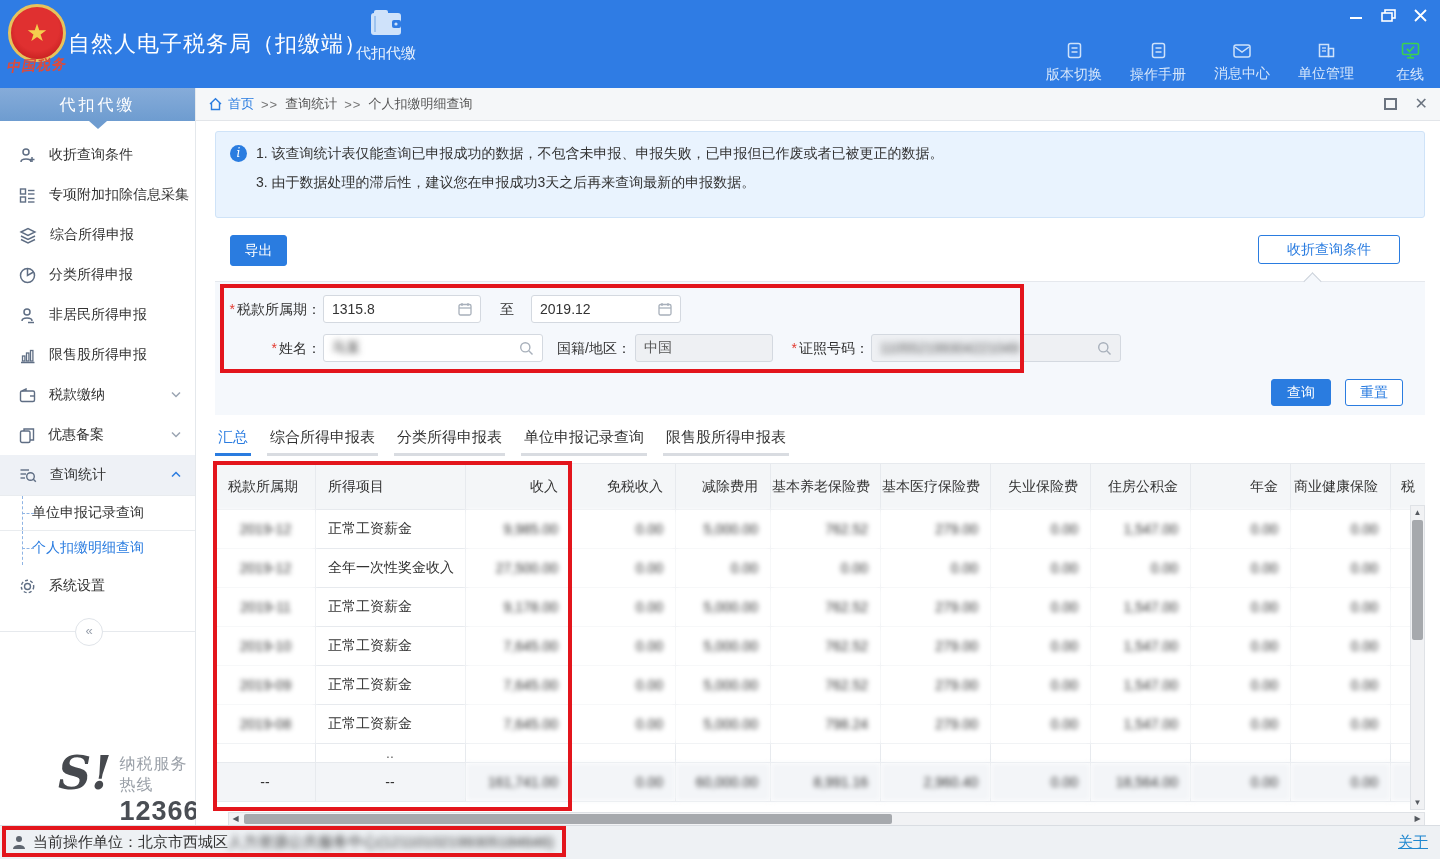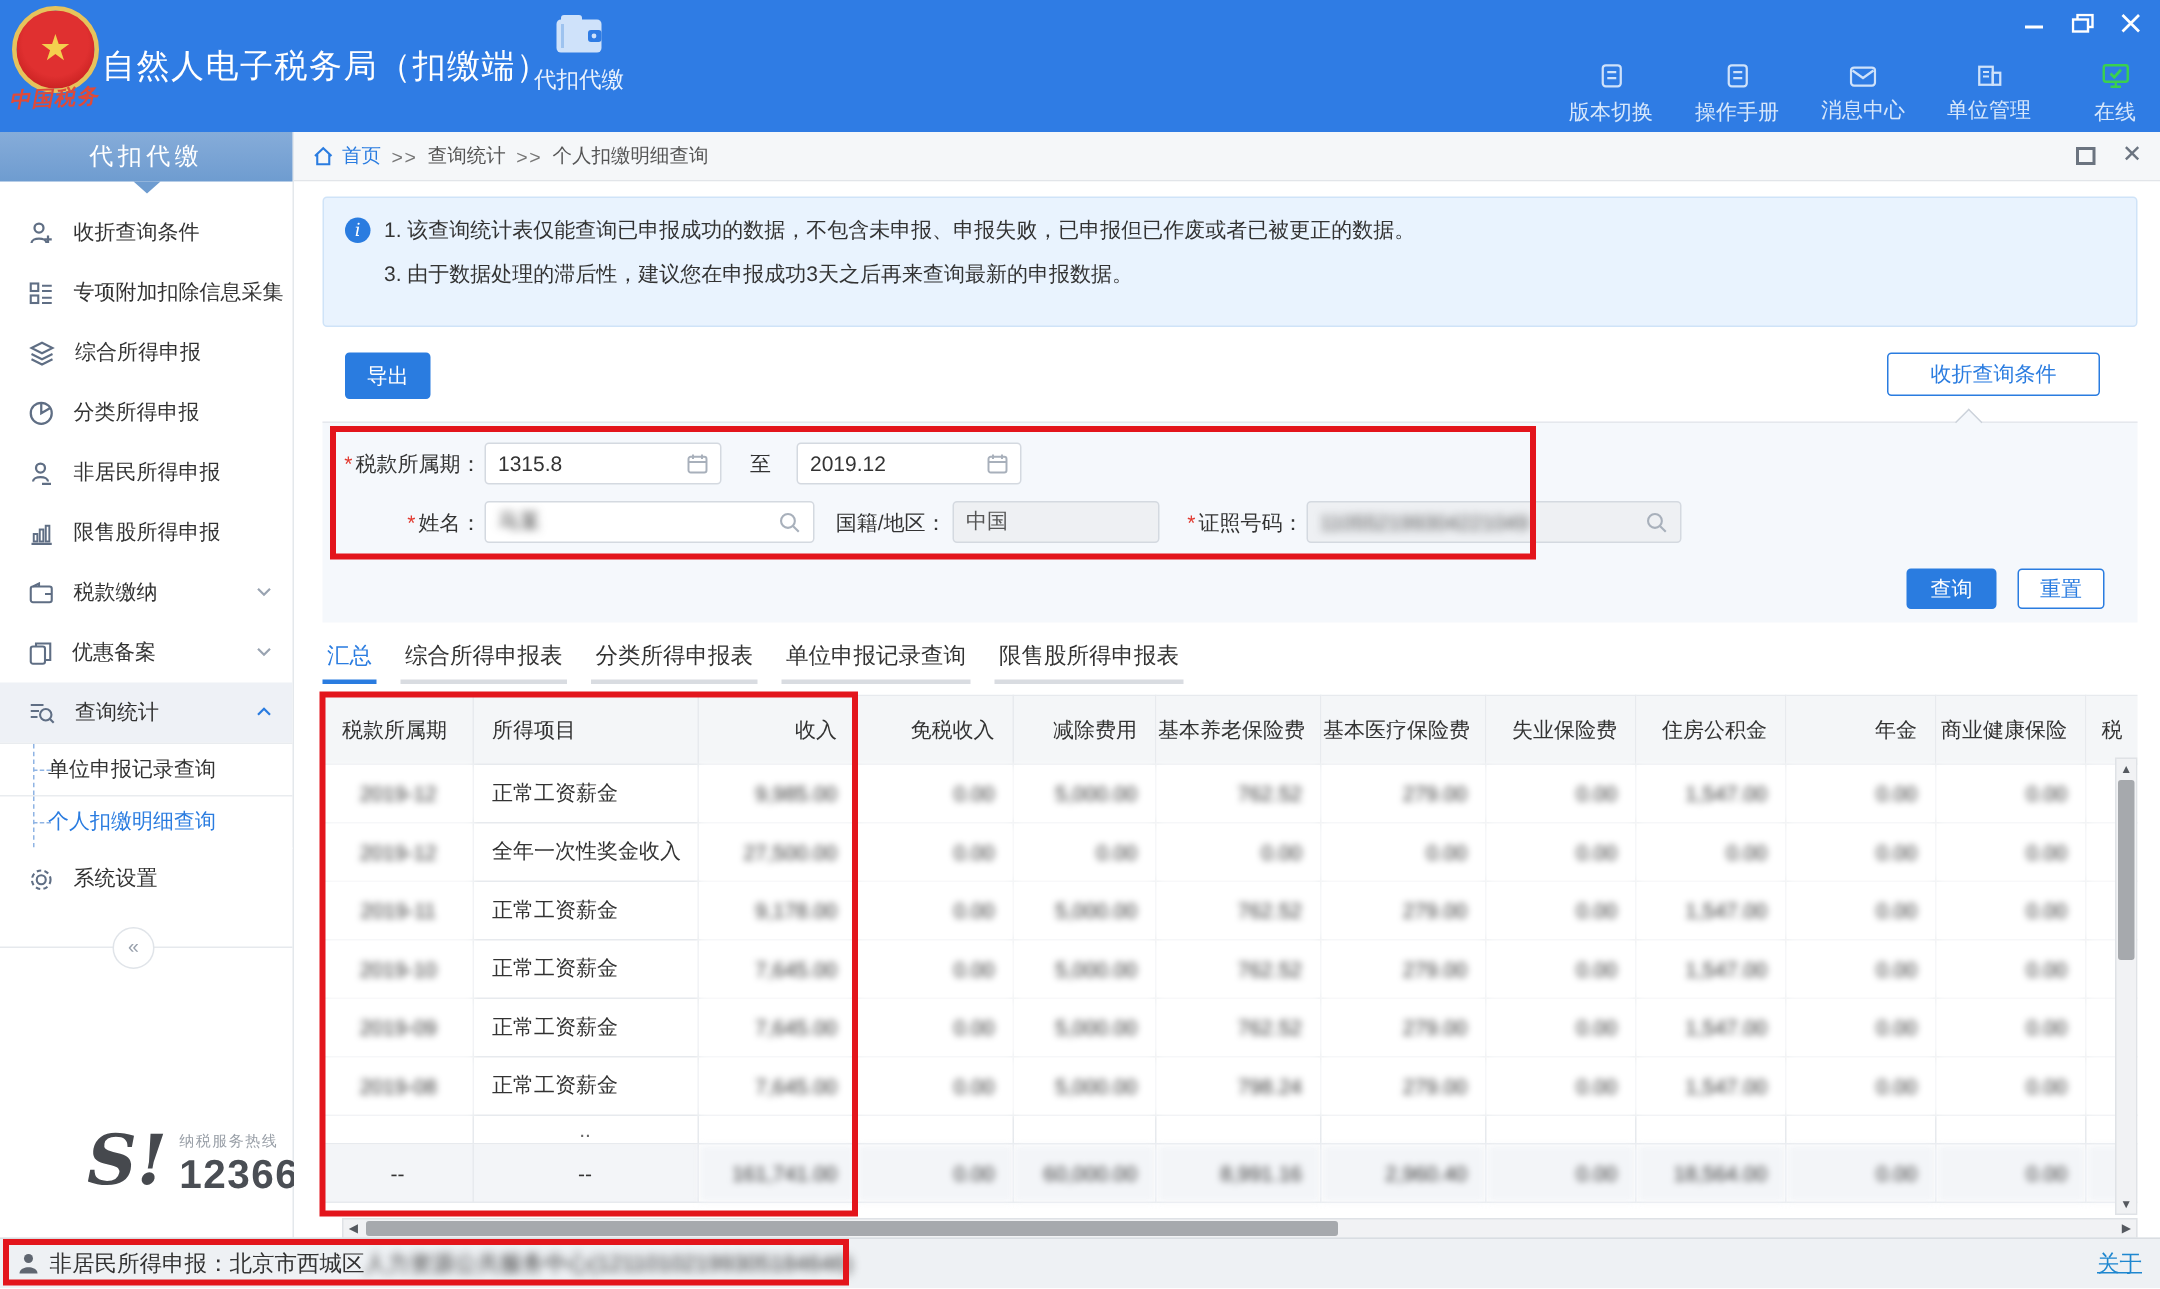--- a/index.html
+++ b/index.html
@@ -40,21 +40,21 @@
   .submenu-item .guide-v{position:absolute;left:22px;top:0;bottom:0;border-left:1px dashed #8fb4e4;}
   .submenu-item .guide-h{position:absolute;left:22px;top:17px;width:12px;border-top:1px dashed #8fb4e4;}
   .submenu-item.current{color:#2a7ce0;}
   .collapse-row{position:relative;margin-top:12px;height:26px;}
   .collapse-row::before{content:"";position:absolute;left:0;right:0;top:13px;border-top:1px solid #e6e9ed;}
   .collapse-btn{position:absolute;left:75px;top:0;width:26px;height:26px;border:1px solid #e0e4e9;border-radius:50%;background:#fff;
     color:#99a1ad;font-size:13px;text-align:center;line-height:24px;cursor:pointer;}
   .hotline{position:absolute;left:58px;top:662px;display:flex;align-items:flex-start;gap:8px;}
   .hotline .s-glyph{font-family:"DejaVu Serif",serif;font-style:italic;font-weight:bold;font-size:46px;color:#46494e;line-height:1;}
   .hotline .col{padding-top:4px;}
-  .hotline .h-label{font-size:10px;color:#9aa0a8;letter-spacing:1px;}
+  .hotline .h-label{font-size:16px;color:#9aa0a8;letter-spacing:1px;}
   .hotline .h-num{font-size:27px;font-weight:bold;color:#4a4e54;letter-spacing:1px;}
 
   
   .crumbbar{position:absolute;left:196px;top:88px;width:1244px;height:33px;background:#f5f7f9;border-bottom:1px solid #e2e5e9;
     box-sizing:border-box;display:flex;align-items:center;padding:0 12px;font-size:13px;color:#555;}
   .crumbbar .home-link{color:#2a7ce0;margin-left:5px;cursor:pointer;}
   .crumbbar .sep{margin:0 7px;color:#777;letter-spacing:1px;}
   .crumb-ctl{margin-left:auto;display:flex;align-items:center;gap:18px;color:#6b7480;}
   .crumb-ctl .sq{width:9px;height:8px;border:2px solid #6b7480;cursor:pointer;}
   .crumb-ctl .x{font-size:16px;line-height:1;cursor:pointer;}
@@ -641,21 +641,21 @@
     </div>
   </div>
 
   <div class="statusbar">
     <span>
         <svg width="14" height="15" viewBox="0 0 14 15">
           <circle cx="7" cy="4" r="3" fill="#5f6670"></circle>
           <path d="M1 14 C1 8.5 13 8.5 13 14 Z" fill="#5f6670"></path>
         </svg>
       </span>
-    <span class="txt">非居民所得申报：</span>
+    <span class="txt">当前操作单位：</span>
       <span>北京市西城区</span>
       <span class="blurred">人力资源公共服务中心(12110102199305184646)</span>
     <span class="about-link">关于</span>
   </div>
 
   <div class="anno anno1"></div>
   <div class="anno anno2"></div>
   <div class="anno anno3"></div>
 
 </div>

